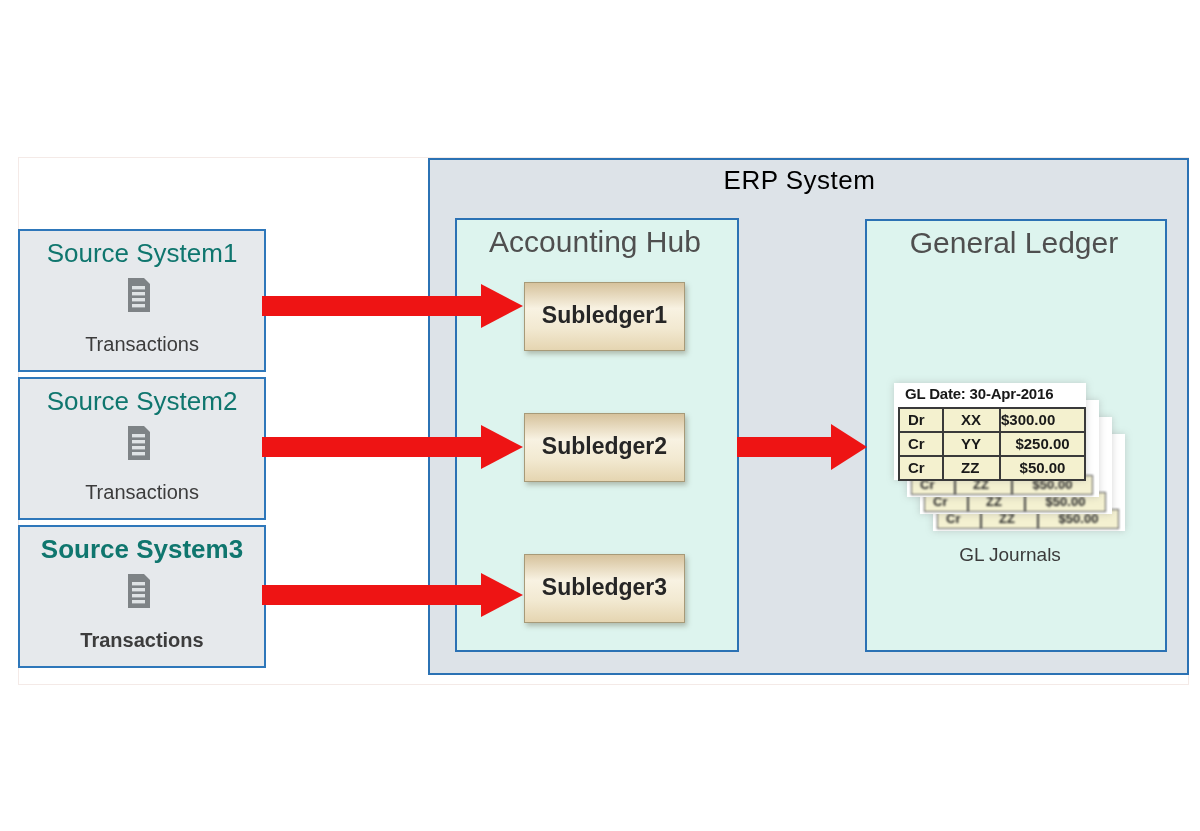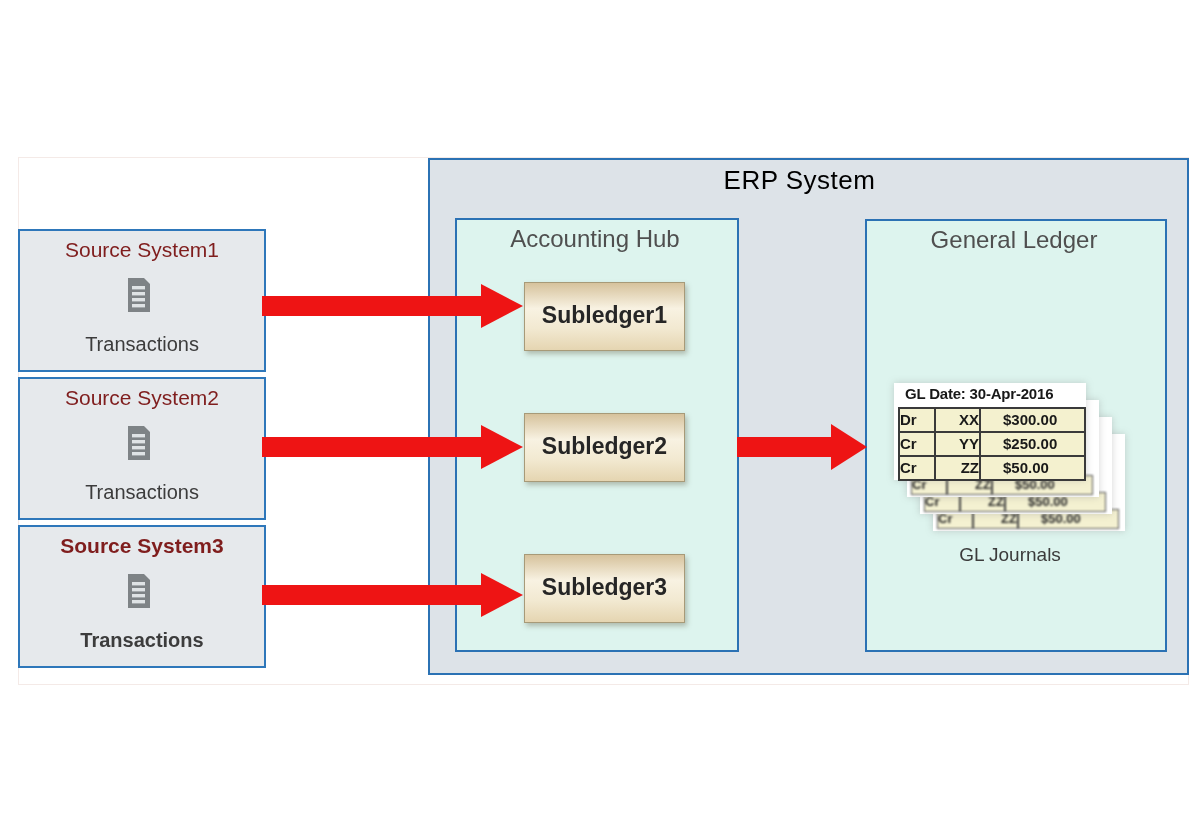--- a/index.html
+++ b/index.html
@@ -13,34 +13,34 @@
     border:1px solid #f4eae7;background:#ffffff;}
   
   .erp-box{left:428px;top:158px;width:757px;height:513px;
     background:#dde3e8;border:2px solid #2b72b4;}
   .erp-title{left:421px;top:165px;width:757px;text-align:center;
     font-size:26px;color:#000000;letter-spacing:.5px;}
   
   .panel{background:#ddf4ee;border:2px solid #2b72b4;}
   .hub-box{left:455px;top:218px;width:280px;height:430px;}
   .gl-box{left:865px;top:219px;width:298px;height:429px;}
-  .panel-title{text-align:center;font-size:24px;color:#4f4f4f;}
+  .panel-title{text-align:center;font-size:30px;color:#4f4f4f;}
   .hub-title{left:455px;top:225px;width:280px;}
   .gl-title{left:865px;top:226px;width:298px;}
   
   .subledger{left:524px;width:159px;height:67px;
     background:linear-gradient(180deg,#d6c29c 0%,#f8f2e2 38%,#f2e9d1 68%,#e5d5b1 100%);
     border:1px solid #a79a78;box-shadow:2px 3px 5px rgba(90,80,55,.35);
     text-align:center;line-height:65px;font-size:23px;font-weight:bold;color:#262626;}
   .sl1{top:282px;} .sl2{top:413px;} .sl3{top:554px;}
   
   .source-box{left:18px;width:244px;height:139px;
     background:#e6e9ec;border:2px solid #2e77ba;}
   .ss1{top:229px;} .ss2{top:377px;} .ss3{top:525px;font-weight:bold;}
-  .src-title{left:0;top:7px;width:100%;text-align:center;font-size:21px;color:#7f1d1d;}
+  .src-title{left:0;top:7px;width:100%;text-align:center;font-size:26px;color:#0f766e;}
   .src-icon{left:50%;top:46px;margin-left:-16px;width:26px;height:36px;}
   .src-label{left:0;bottom:14px;width:100%;text-align:center;font-size:20px;color:#3c3c3c;}
   
   .shaft{position:absolute;background:#ee1414;z-index:10;}
   .head{position:absolute;width:0;height:0;z-index:10;
     border-top:22px solid transparent;border-bottom:22px solid transparent;
     border-left:42px solid #ee1414;}
   .a1s{left:262px;top:296px;width:220px;height:20px;}
   .a1h{left:481px;top:284px;}
   .a2s{left:262px;top:437px;width:220px;height:20px;}
@@ -56,25 +56,25 @@
   .jg1{left:907px;top:400px;z-index:5;}
   .jg2{left:920px;top:417px;z-index:4;}
   .jg3{left:933px;top:434px;z-index:3;}
   .jdate{position:absolute;left:11px;top:2px;font-size:15px;font-weight:bold;color:#181818;
     letter-spacing:-0.2px;white-space:nowrap;}
   .jtable{position:absolute;left:4px;top:24px;width:184px;
     border:2px solid #3a3a3a;background:#f4f1cf;}
   .jrow{display:flex;height:22px;border-bottom:2px solid #3a3a3a;}
   .jrow:last-child{border-bottom:none;}
   .jc{font-size:15px;font-weight:bold;color:#191919;line-height:21px;white-space:nowrap;overflow:hidden;}
-  .c1{width:34px;padding-left:0;border-right:2px solid #3a3a3a;}
-  .c2{width:38px;padding-left:5px;border-right:2px solid #3a3a3a;text-align:right;}
-  .c3{flex:1;padding:0 22px;}
+  .c1{width:34px;padding-left:8px;border-right:2px solid #3a3a3a;}
+  .c2{width:38px;padding-left:17px;border-right:2px solid #3a3a3a;}
+  .c3{flex:1;padding:0 0;}
   .amt-left{text-align:left;}
-  .amt-right{text-align:left;}
+  .amt-right{text-align:center;}
   .ghost-row{position:absolute;left:4px;bottom:2px;width:180px;height:18px;display:flex;
     border:1px solid #4a4a4a;background:#f4f1cf;filter:blur(1.1px);opacity:.95;}
   .ghost-row .jc{font-size:13px;line-height:17px;}
   .gl-caption{left:895px;top:544px;width:230px;text-align:center;font-size:19px;color:#3b3b3b;z-index:7;}
 </style>
 </head>
 <body>
 
 <div class="stage">
 

